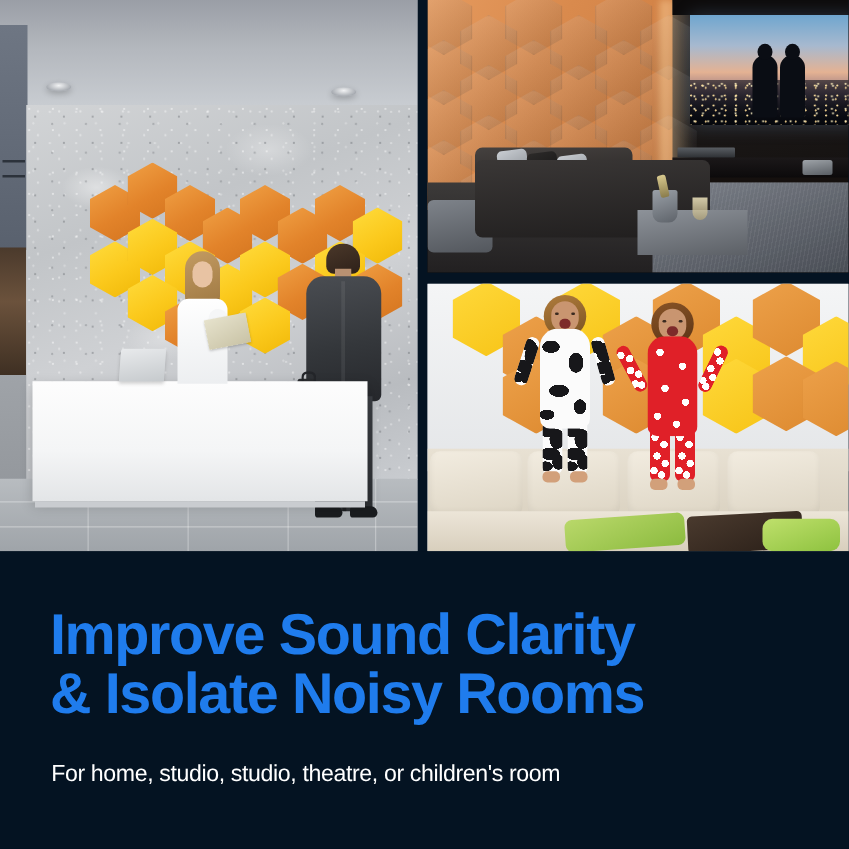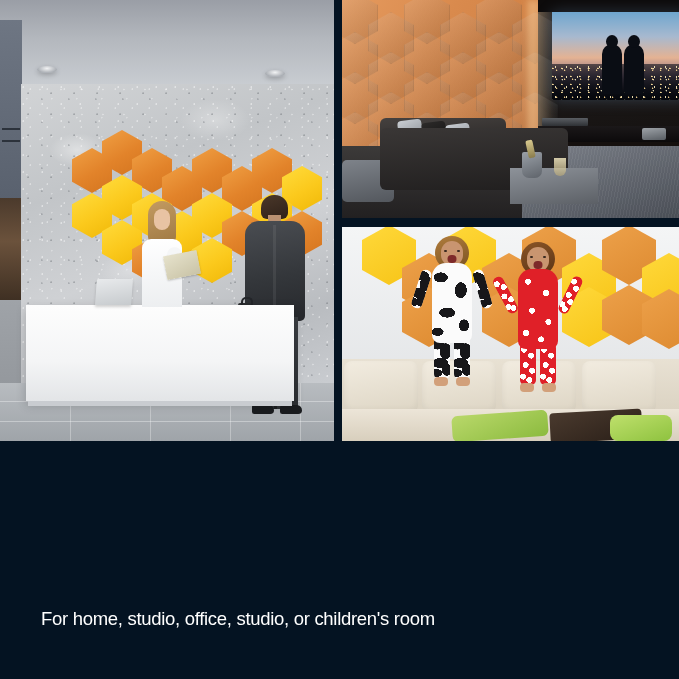--- a/index.html
+++ b/index.html
@@ -472,15 +472,17 @@
       </div>
 
       <div class="k-seat"></div>
       <div class="k-green"></div>
       <div class="k-brown"></div>
       <div class="k-green2"></div>
     </div>
   </div>
 
   <div class="banner"></div>
-  <div class="subheadline">For home, studio, office, studio, or children's room</div>
+  <div class="headline">Improve Sound Clarity
+&amp; Isolate Noisy Rooms</div>
+  <div class="subheadline">For home, studio, studio, theatre, or children's room</div>
 
 </div>
 
 </body></html>

